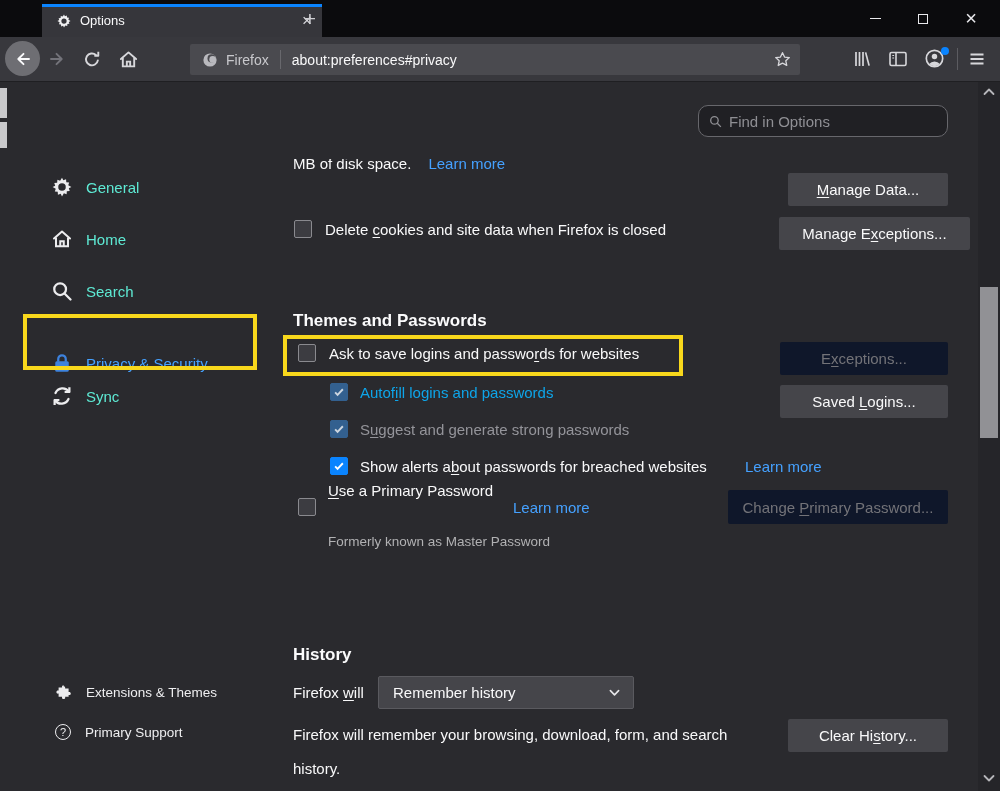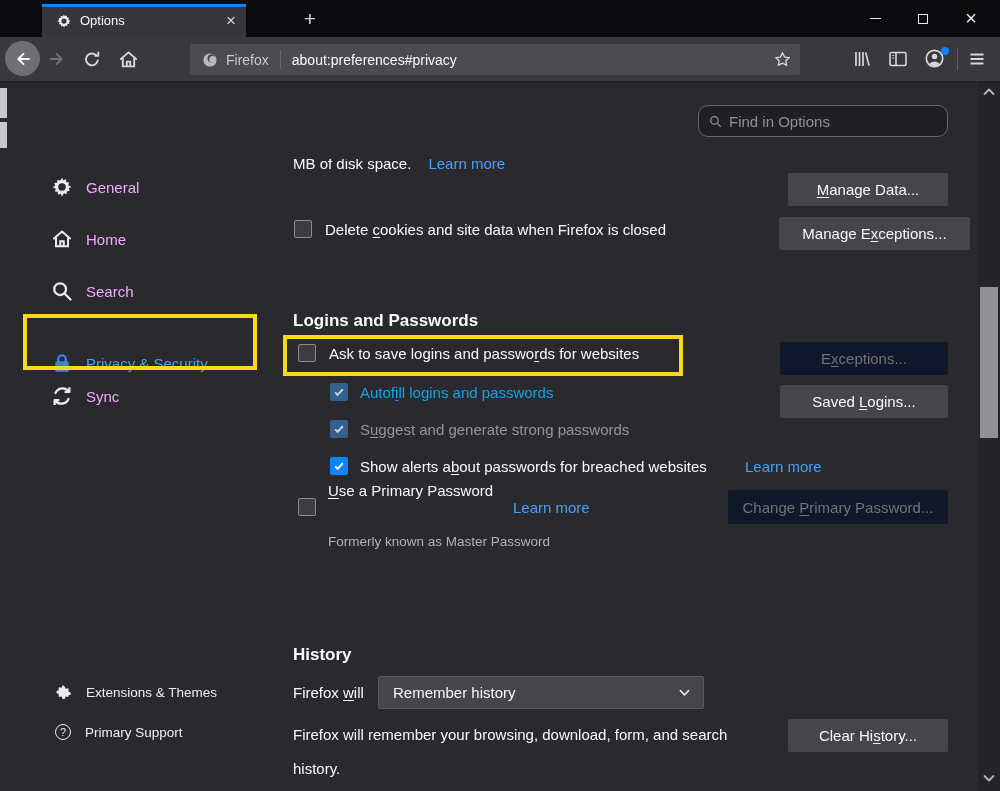--- a/index.html
+++ b/index.html
@@ -9,21 +9,21 @@
     background:#2a2a2e;
     font-family:"Liberation Sans","DejaVu Sans",sans-serif;
     color:#f9f9fa; font-size:15px;
     -webkit-font-smoothing:antialiased;
   }
   svg { display:block; }
   .ak { text-decoration:underline; text-underline-offset:2px; }
 
   
   .titlebar { position:absolute; left:0; top:0; width:1000px; height:37px; background:#0b0b0d; }
-  .tab { position:absolute; left:42px; top:4px; width:204px; height:33px; background:#36363b; display:flex; align-items:center; }
+  .tab { position:absolute; left:42px; top:4px; width:280px; height:33px; background:#36363b; display:flex; align-items:center; }
   .tab-accent { position:absolute; left:0; top:0; width:100%; height:3px; background:#0a84ff; }
   .tab-gear { margin-left:15px; color:#f0f0f2; }
   .tab-label { margin-left:9px; font-size:13px; color:#f9f9fa; flex:1; }
   .tab-close { margin-right:10px; font-size:17px; color:#d7d7db; line-height:1; cursor:default; }
   .newtab { position:absolute; left:296px; top:6px; width:28px; height:26px; display:flex; align-items:center; justify-content:center; font-size:21px; color:#cfcfd3; font-weight:300; }
   .wc { position:absolute; right:5px; top:0; height:37px; display:flex; }
   .wc > div { width:48px; height:37px; display:flex; align-items:center; justify-content:center; color:#e9e9ec; }
   .wc-min-glyph { width:11px; border-top:1.5px solid #e9e9ec; }
   .wc-max-glyph { width:10px; height:10px; border:1.5px solid #e9e9ec; }
   .wc-close { font-size:20px; font-weight:300; }
@@ -51,21 +51,21 @@
   .edge-strip { position:absolute; left:0; width:7px; background:#c9c9cb; }
   .strip1 { top:88px; height:30px; }
   .strip2 { top:122px; height:26px; }
 
   .findbox { position:absolute; left:698px; top:105px; width:250px; height:32px; background:#202024; border:1px solid #67676c; border-radius:10px; display:flex; align-items:center; }
   .findbox .mag { margin:0 7px 0 10px; color:#8f8f94; }
   .findbox input { background:transparent; border:none; outline:none; color:#f9f9fa; font-size:15px; width:200px; font-family:inherit; }
   .findbox input::placeholder { color:#8f8f94; opacity:1; }
 
   
-  .side-item { position:absolute; left:52px; display:flex; align-items:center; height:24px; gap:14px; color:#f0abfc; }
+  .side-item { position:absolute; left:52px; display:flex; align-items:center; height:24px; gap:14px; color:#5eead4; }
   .side-item .s-icon { width:20px; height:20px; color:#ececee; }
   .side-item.active { color:#45a1ff;margin-top:20px; }
   .side-item.active .s-icon { color:#3d82dd; }
   .si-general { top:175px; } .si-home { top:227px; } .si-search { top:279px; } .si-privacy { top:331px; } .si-sync { top:384px; }
   .side-foot { position:absolute; left:55px; display:flex; align-items:center; gap:14px; font-size:13.5px; color:#eeeef0; }
   .sf-ext { top:684px; } .sf-support { top:724px; }
   .side-foot .s-icon { width:17px; height:17px; color:#ececee; }
   .q-circle { width:16px; height:16px; border:1.5px solid #ececee; border-radius:50%; display:flex; align-items:center; justify-content:center; font-size:11px; color:#ececee; }
 
   
@@ -108,21 +108,21 @@
   .lm-breach  { left:745px; top:458px; }
   .l-primary  { left:328px; top:482px; }
   .lm-primary { left:513px; top:499px; }
   .l-note { left:328px; top:534px; font-size:13.5px; color:#b1b1b3; }
 
   .h1 { position:absolute; font-size:17px; font-weight:700; color:#fbfbfc; }
   .h-logins { left:293px; top:311px; }
   .h-history { left:293px; top:645px; }
 
   .l-ffwill { left:293px; top:684px; }
-  .dropdown { position:absolute; left:378px; top:676px; width:326px; height:33px; background:#45454a; border:1px solid #5a5a5f; border-radius:2px; display:flex; align-items:center; }
+  .dropdown { position:absolute; left:378px; top:676px; width:256px; height:33px; background:#45454a; border:1px solid #5a5a5f; border-radius:2px; display:flex; align-items:center; }
   .dropdown .dd-label { margin-left:14px; flex:1; }
   .dropdown .chev { margin-right:13px; color:#e6e6e9; }
   .l-desc1 { left:293px; top:726px; }
   .l-desc2 { left:293px; top:760px; }
 
   
   .scroll-track { position:absolute; left:978px; top:82px; width:22px; height:709px; background:#252529; }
   .scroll-thumb { position:absolute; left:980px; top:287px; width:18px; height:151px; background:#919195; }
   .scroll-up { position:absolute; left:983px; top:87px; color:#b6b6ba; }
   .scroll-down { position:absolute; left:983px; top:774px; color:#b6b6ba; }
@@ -307,21 +307,21 @@
   <div class="btn b-managedata">
       <span><span class="ak">M</span>anage Data...</span>
     </div>
 
   <span class="cb cb-delete"></span>
   <span class="lbl l-delete">Delete <span class="ak">c</span>ookies and site data when Firefox is closed</span>
   <div class="btn b-manageexc">
       <span>Manage E<span class="ak">x</span>ceptions...</span>
     </div>
 
-  <div class="h1 h-logins">Logins and Passwords</div>
+  <div class="h1 h-logins">Themes and Passwords</div>
 
   <span class="cb cb-ask"></span>
   <span class="lbl l-ask">Ask to save logins and passwo<span class="ak">r</span>ds for websites</span>
   <div class="btn disabled b-exceptions">
       <span>E<span class="ak">x</span>ceptions...</span>
     </div>
 
   <span class="cb on dim cb-autofill">
     <svg viewBox="0 0 14 14">
         <path d="M2.5 7.5 5.3 10.3 11.5 3.8" stroke="#cdd6e0" stroke-width="2.2" fill="none"></path>

